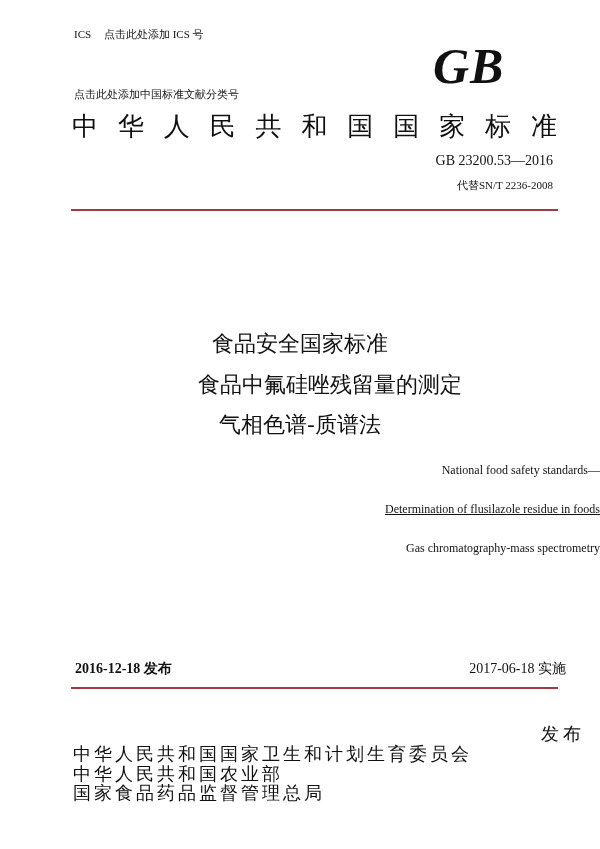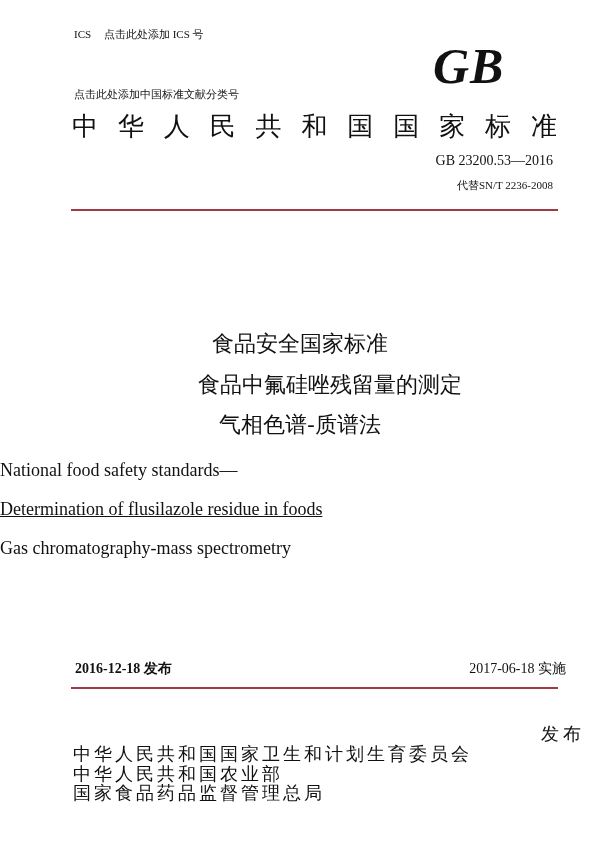--- a/index.html
+++ b/index.html
@@ -14,21 +14,21 @@
     .national-title { left: 72px; top: 108px; width: 485px; font-size: 26px; line-height: 36px; display: flex; justify-content: space-between; }
     .std-no { right: 47px; top: 152px; font-size: 14px; line-height: 18px; text-align: left; }
     .replaces { right: 47px; top: 176px; font-size: 11px; line-height: 18px; text-align: right; }
     .rule { left: 71px; width: 487px; height: 2px; background: #a23a45; }
     .rule-top { top: 209px; }
     .rule-bottom { top: 687px; }
     .cn-title { left: 0; width: 600px; text-align: center; font-size: 22px; line-height: 28px; }
     .t1 { top: 318px; margin-top: 12px; }
     .t2 { top: 371px; padding-left: 30px; }
     .t3 { top: 411px; text-align: center; }
-    .en-title { left: 0; width: 600px; text-align: left; font-size: 18px; line-height: 18px; }
+    .en-title { left: 0; width: 600px; text-align: right; font-size: 12px; line-height: 18px; }
     .e1 { top: 461px; }
     .e2 { top: 500px; text-decoration: underline; }
     .e3 { top: 539px; }
     .pub-date { left: 75px; top: 660px; font-size: 14px; line-height: 18px; font-weight: bold; }
     .impl-date { right: 34px; top: 660px; font-size: 14px; line-height: 18px; }
     .issuer { left: 73px; font-size: 18px; line-height: 22px; letter-spacing: 3px; margin-top: 40px; }
     .i1 { top: 703px; }
     .i2 { top: 723px; }
     .i3 { top: 742px; }
     .issue-label { left: 541px; top: 723px; font-size: 18px; line-height: 22px; letter-spacing: 4px; }

